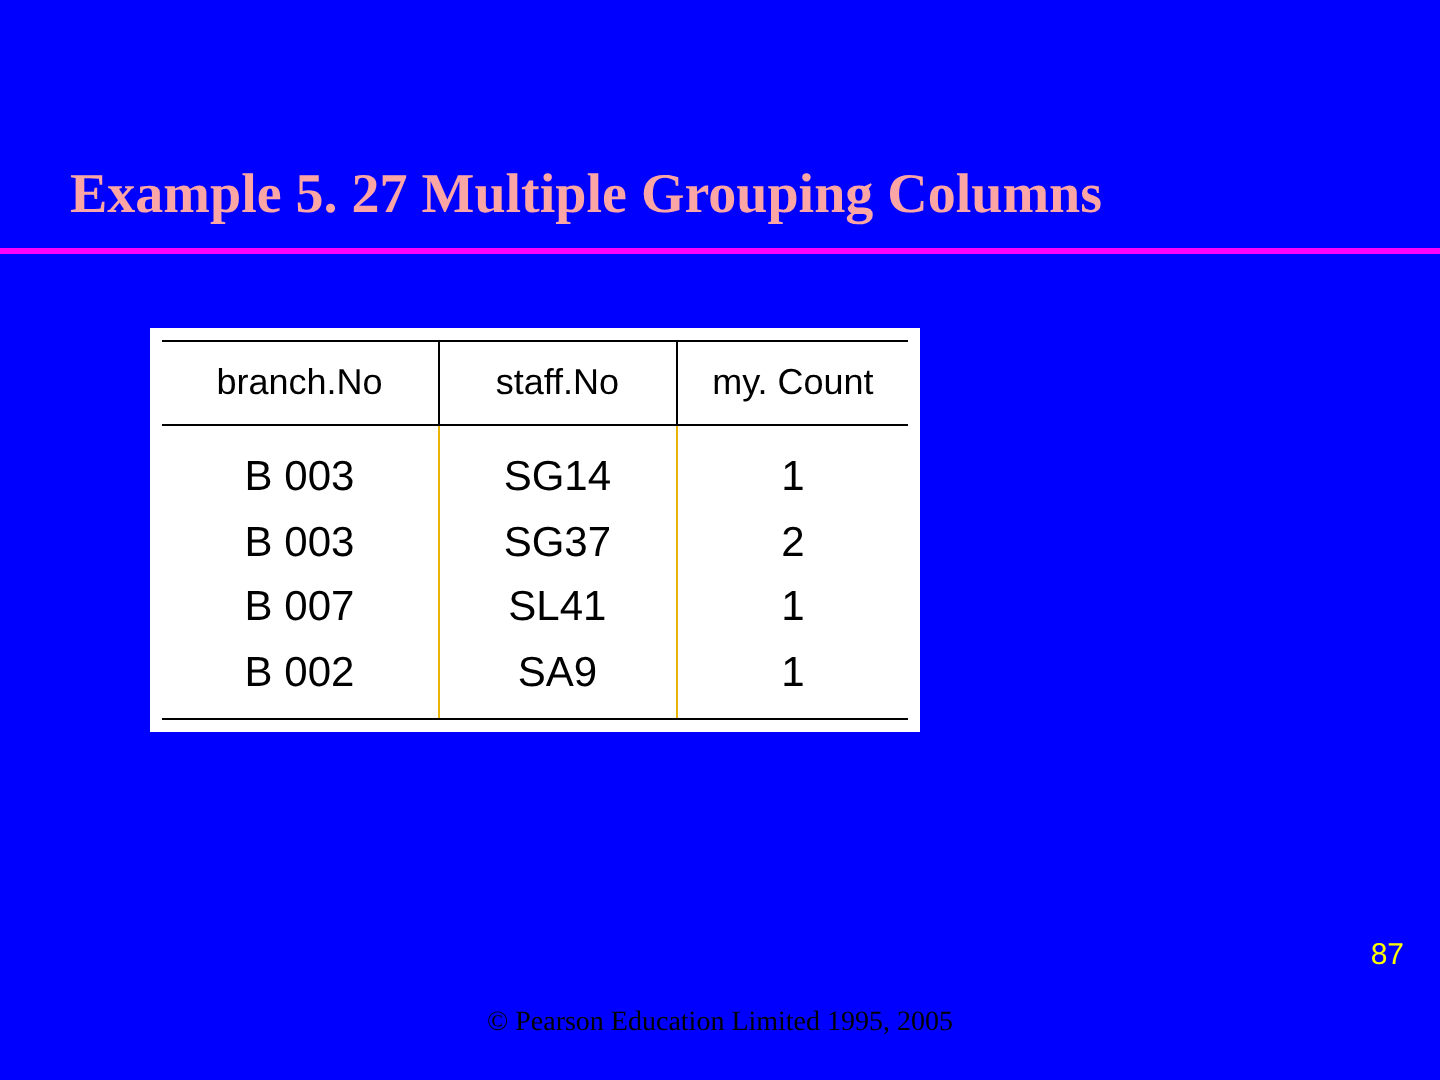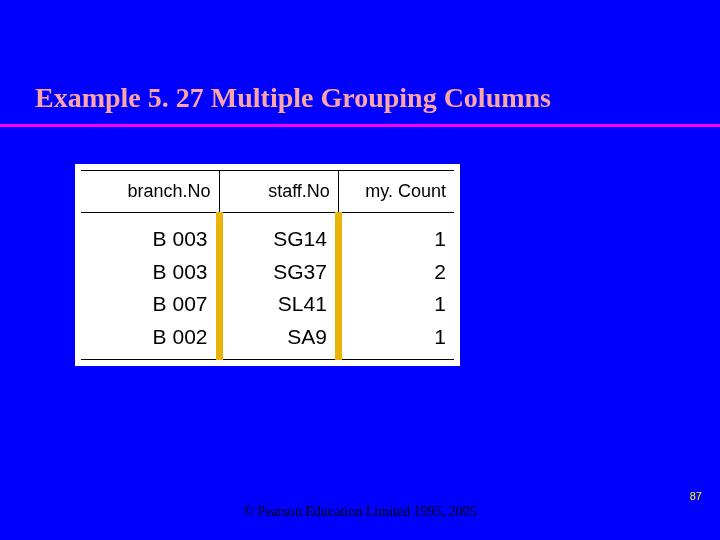--- a/index.html
+++ b/index.html
@@ -37,59 +37,59 @@
     background: #ffffff;
     padding: 6px;
   }
   table {
     border-collapse: collapse;
     width: 100%;
     font-family: Arial, Helvetica, sans-serif;
     color: #000000;
   }
   th, td {
-    text-align: right;
+    text-align: center;
     vertical-align: top;
   }
   thead th {
     font-weight: normal;
     font-size: 18px;
     border-top: 1px solid #000;
     border-bottom: 1px solid #000;
     padding: 10px 8px 10px 8px;
   }
   thead th + th {
     border-left: 1px solid #000;
   }
   tbody td {
     font-size: 21px;
     padding: 10px 8px 6px 8px;
     border-bottom: 1px solid #000;
   }
   tbody td + td {
-    border-left: 7px solid #eab308;
+    border-left: 1px solid #eab308;
   }
   .cell-lines div {
     line-height: 1.55;
   }
   .footer {
     position: absolute;
     bottom: 20px;
     left: 0;
     right: 0;
     text-align: center;
     color: #000000;
     font-size: 14px;
   }
   .page-num {
     position: absolute;
-    bottom: 38px;
+    bottom: 54px;
     right: 18px;
     color: #ffff00;
-    font-size: 11px;
+    font-size: 15px;
     font-family: Arial, sans-serif;
   }
 </style>
 </head>
 <body>
 
 <div class="title-wrap">
   <div class="title">Example 5. 27  Multiple Grouping Columns</div>
 </div>
 <div class="underline"></div>

